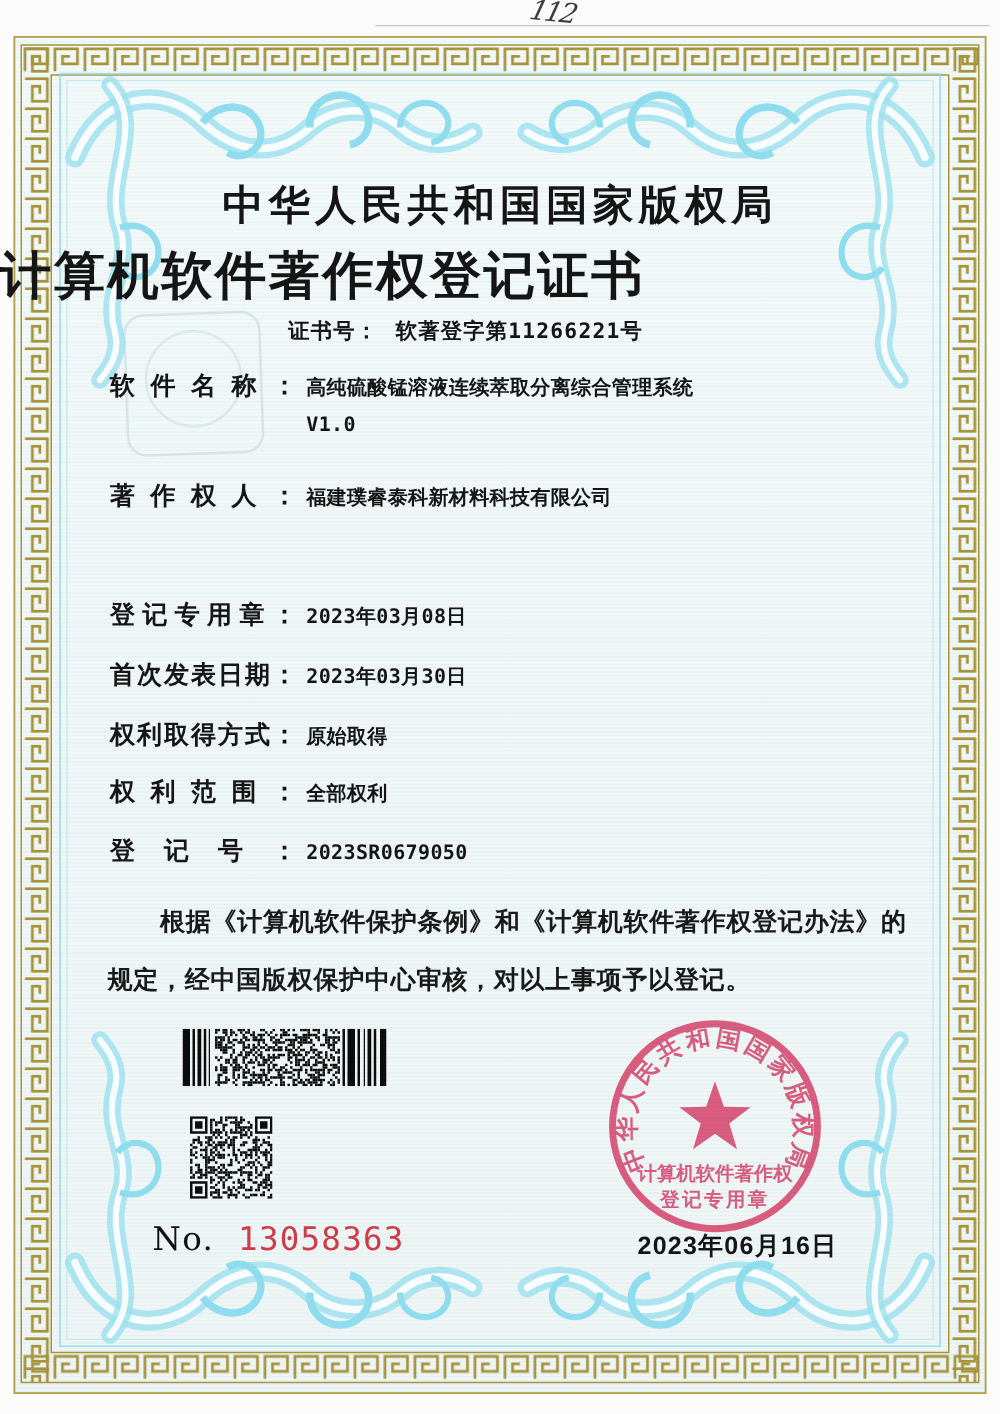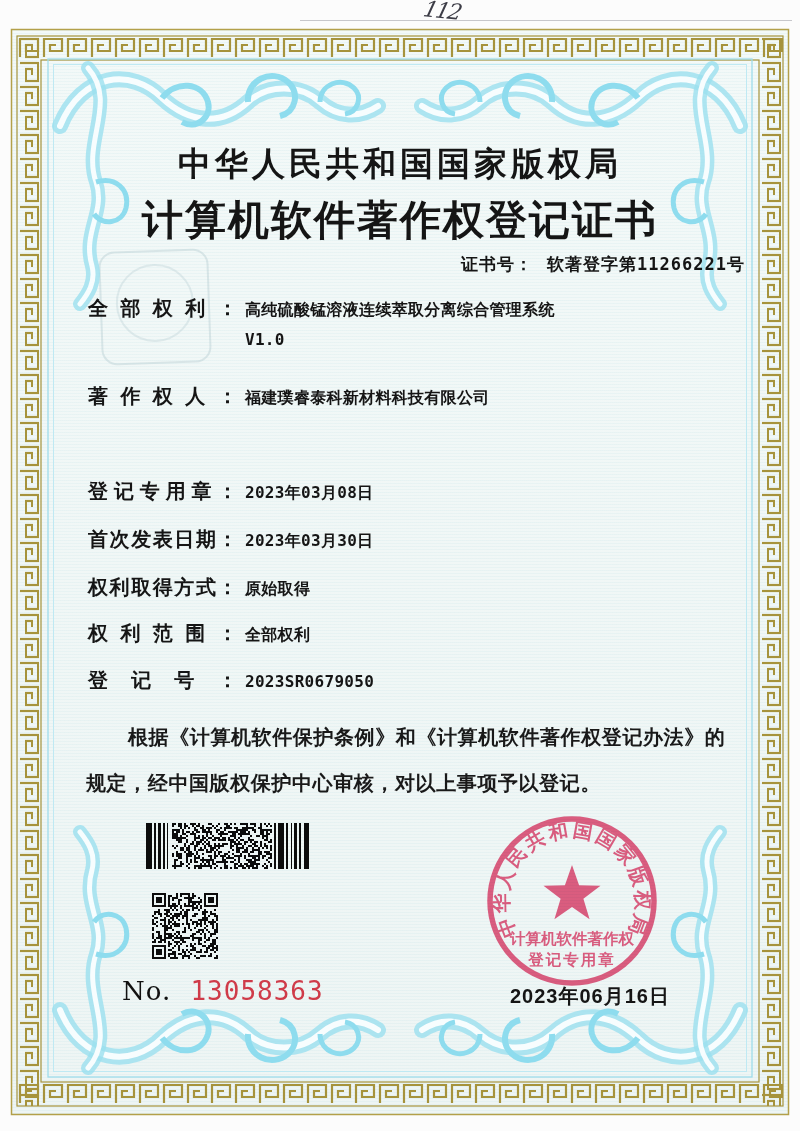--- a/index.html
+++ b/index.html
@@ -11,23 +11,23 @@
     font-family:"DejaVu Serif",serif;font-style:italic;transform:rotate(6deg) skewX(-8deg);letter-spacing:-2px;}
   
   .cert-bg{position:absolute;left:12px;top:30px;width:776px;height:1084px;
     background:
       repeating-linear-gradient(0deg, rgba(150,205,215,0.10) 0 1px, rgba(255,255,255,0) 1px 3px),
       linear-gradient(#f3f9f8,#eef5f4);}
   .frame-svg{position:absolute;left:0;top:0;z-index:1;}
   .content{position:absolute;left:0;top:0;width:800px;height:1131px;z-index:2;color:#151515;}
   .authority{position:absolute;left:0;top:142px;width:800px;text-align:center;
     font-size:33px;font-weight:700;letter-spacing:4px;}
-  .cert-title{position:absolute;left:0;top:193px;width:800px;text-align:center;
+  .cert-title{position:absolute;left:0;top:193px;width:800px;
     font-family:"DejaVu Serif","Liberation Serif",serif;font-size:41px;font-weight:700;letter-spacing:2px;}
-  .cert-no{position:absolute;left:0;top:253px;width:745px;text-align:right;
+  .cert-no{position:absolute;left:0;top:253px;width:745px;text-align:center;
     font-size:17px;font-weight:700;letter-spacing:1px;}
   .cert-no .val{font-family:"DejaVu Sans Mono",monospace;font-weight:700;margin-left:14px;}
   .field-row{position:absolute;left:88px;right:55px;display:flex;align-items:flex-start;}
   .field-label{width:150px;flex:0 0 150px;font-size:20px;font-weight:700;
     text-align:justify;text-align-last:justify;letter-spacing:.5px;}
   .field-value{margin-left:7px;font-size:16px;font-weight:700;
     font-family:"DejaVu Sans Mono","Liberation Mono",monospace;line-height:30px;letter-spacing:.3px;}
   .statement-line{position:absolute;left:86px;right:56px;font-size:20px;font-weight:600;
     letter-spacing:.6px;color:#191919;}
   .indent{text-indent:2.1em;}
@@ -102,21 +102,21 @@
   <div class="content">
 
     <div class="authority">中华人民共和国国家版权局</div>
     <div class="cert-title">计算机软件著作权登记证书</div>
 
     <div class="cert-no">
       <span>证书号：</span><span class="val">软著登字第11266221号</span>
     </div>
 
     <div class="field-row" style="top:295px">
-      <span class="field-label">全部权利：</span>
+      <span class="field-label">软件名称：</span>
       <div class="field-value">
         <div>高纯硫酸锰溶液连续萃取分离综合管理系统</div>
         <div>V1.0</div>
       </div>
     </div>
 
     <div class="field-row" style="top:383px">
       <span class="field-label">著作权人：</span>
       <div class="field-value">福建璞睿泰科新材料科技有限公司</div>
     </div>

